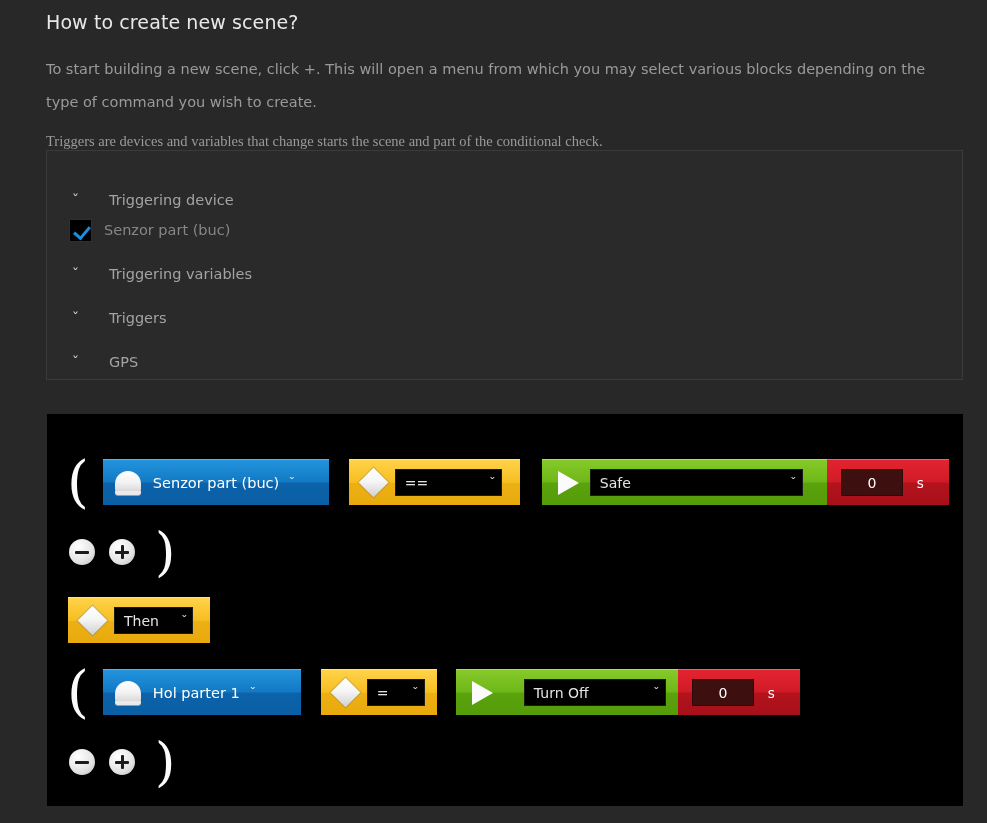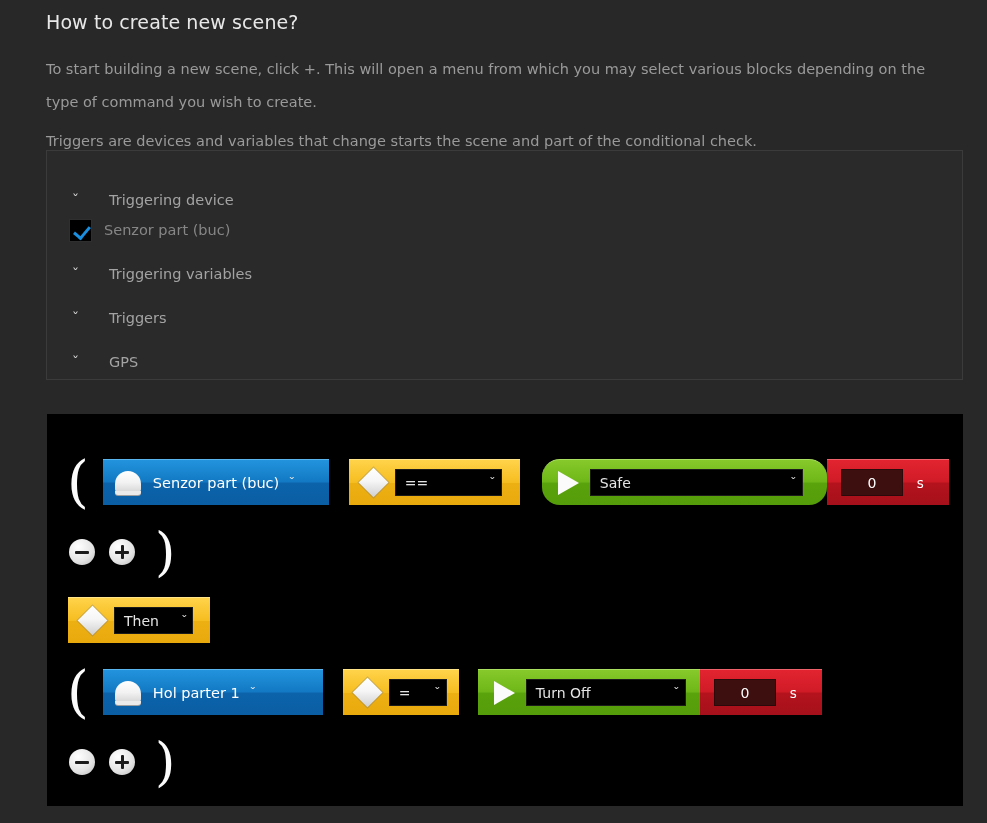--- a/index.html
+++ b/index.html
@@ -24,21 +24,21 @@
     letter-spacing: .1px;
   }
 
   .para {
     color: #9a9a9a;
     font-size: 14.5px;
     line-height: 33px;
     margin-top: 20px;
     max-width: 900px;
   }
-  .para.tight { margin-top: 6px; }
+  .para.tight { margin-top: 6px; font-family: Liberation Serif, serif; }
 
   
   .trigger-panel {
     position: absolute;
     left: 46px;
     top: 150px;
     width: 917px;
     height: 230px;
     background: #2a2a2a;
     border: 1px solid #3b3b3b;
@@ -348,21 +348,21 @@
     <div class="block block-yellow" style="width:171px;">
       <span class="icon-diamond"></span>
       <div class="field op-wide">
         <span class="fval">==</span>
         <span class="fcaret">ˇ</span>
       </div>
     </div>
 
     <span style="width:22px;"></span>
 
-    <div class="block block-green" style="width:285px;border-radius:18px;">
+    <div class="block block-green" style="width:285px;">
       <span class="icon-play"></span>
       <div class="field sel-wide">
         <span class="fval">Safe</span>
         <span class="fcaret">ˇ</span>
       </div>
     </div>
 
     <div class="block block-red" style="width:122px;">
       <div class="num-input">0</div>
       <span class="unit">s</span>
@@ -389,39 +389,39 @@
         <span class="fval">Then</span>
         <span class="fcaret">ˇ</span>
       </div>
     </div>
   </div>
 
   <div class="scene-row" style="left:20px; top:250px;">
     <span class="paren">(</span>
     <span class="gap-sm"></span>
 
-    <div class="block block-blue" style="width:220px;">
+    <div class="block block-blue" style="width:198px;">
       <span class="icon-dome"></span>
       <span class="device-name">Hol parter 1</span>
       <span class="caret">ˇ</span>
     </div>
 
     <span style="width:20px;"></span>
 
     <div class="block block-yellow" style="width:116px;">
       <span class="icon-diamond"></span>
       <div class="field op-narrow">
         <span class="fval">=</span>
         <span class="fcaret">ˇ</span>
       </div>
     </div>
 
     <span style="width:19px;"></span>
 
-    <div class="block block-green" style="width:222px;">
+    <div class="block block-green" style="width:222px;gap:20px;">
       <span class="icon-play"></span>
       <div class="field sel-mid">
         <span class="fval">Turn Off</span>
         <span class="fcaret">ˇ</span>
       </div>
     </div>
 
     <div class="block block-red" style="width:122px;">
       <div class="num-input">0</div>
       <span class="unit">s</span>

